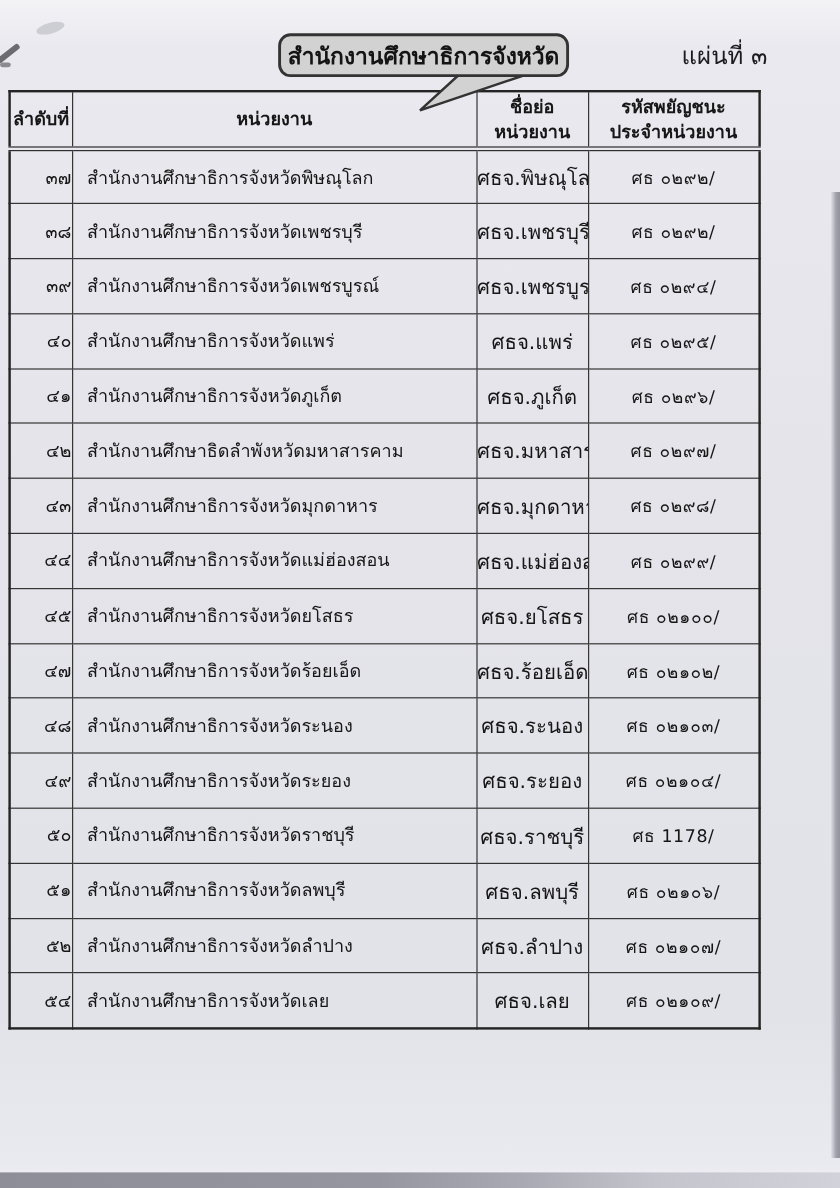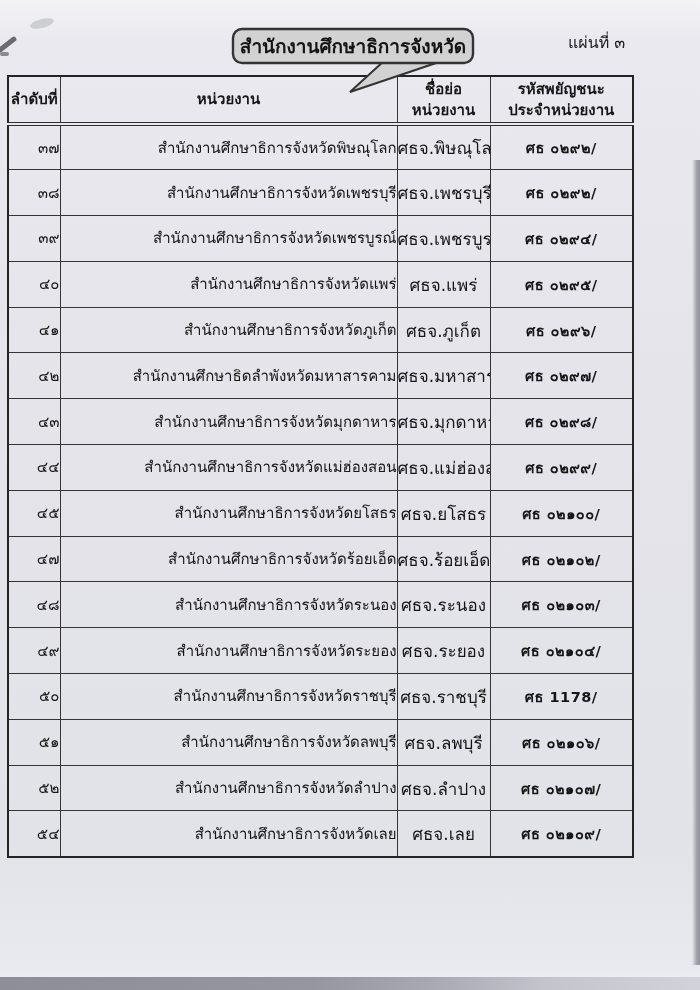--- a/index.html
+++ b/index.html
@@ -30,31 +30,31 @@
   }
   .agency-table thead th {
     height:45px;
     font-weight:bold;
     text-align:center;
     line-height:1.4;
     border-bottom:4px double #2e2e2e;
   }
   .agency-table tbody tr { height:45.8px; }
   td.no    { text-align:right; }
-  td.agency{ text-align:right; padding-left:0; }
+  td.agency{ text-align:left; padding-left:12px; }
   td.abbr  { text-align:center; font-size:17px; }
-  td.code  { text-align:center; font-size:14.5px; letter-spacing:0.5px;font-weight:bold; }
+  td.code  { text-align:center; font-size:14.5px; letter-spacing:0.5px; }
 
   
   .bubble-svg { position:absolute; left:230px; top:26px; z-index:5; }
 
   
   .sheet-number {
     position:absolute; left:568px; top:30px;
-    font-size:16px; color:#1c1c1c;
+    font-size:20px; color:#1c1c1c;
   }
 
   
   .corner-mark {
     position:absolute; left:-4px; top:42px;
     width:22px; height:5px; background:#6b6b70;
     transform:rotate(-38deg); border-radius:2px;
   }
   .corner-mark2 {
     position:absolute; left:0px; top:52px;

